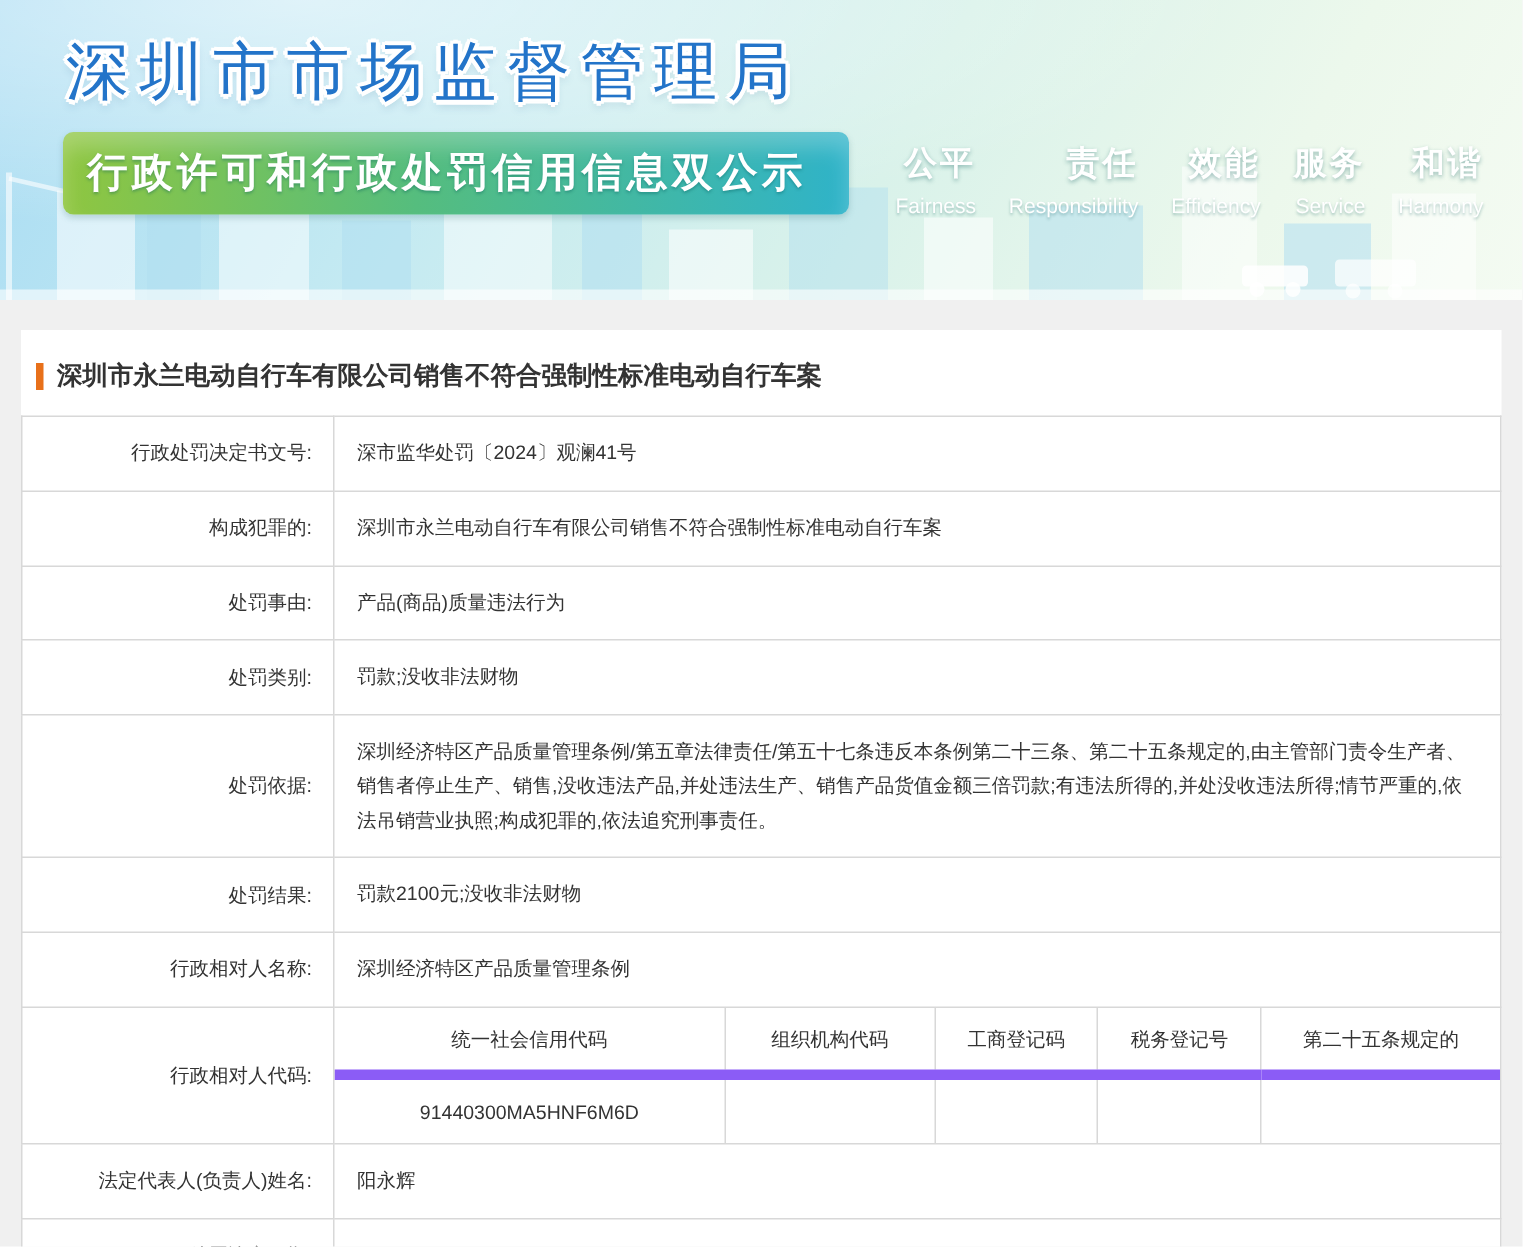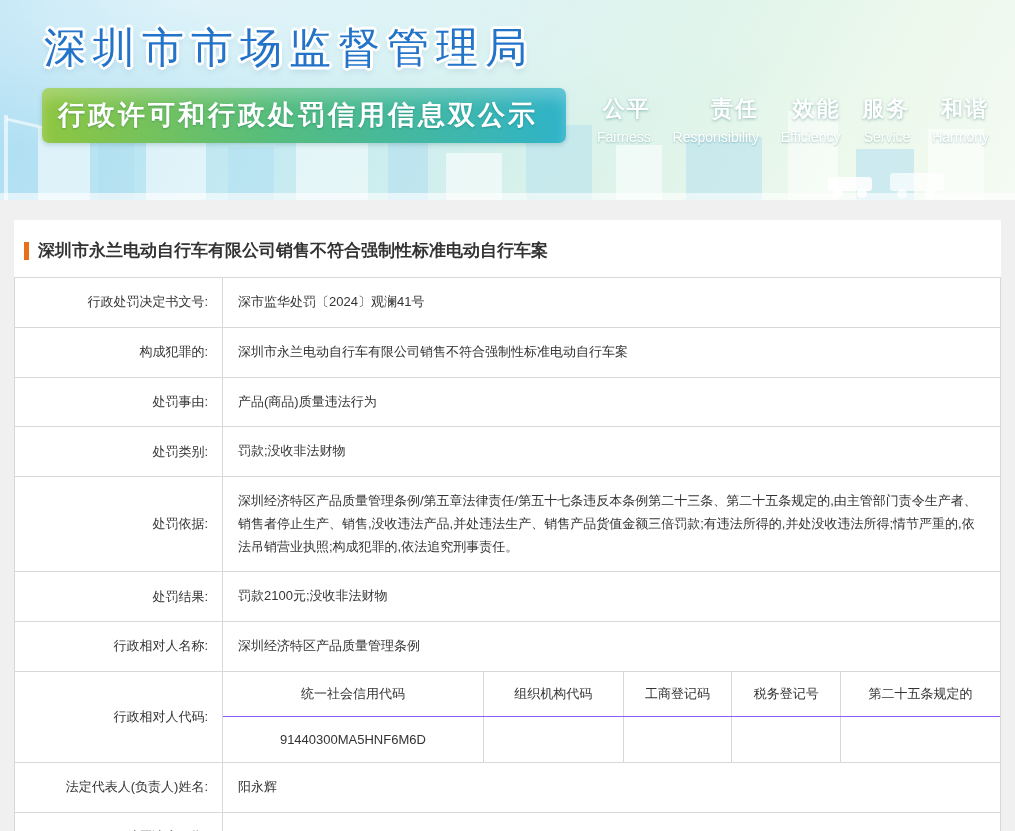--- a/index.html
+++ b/index.html
@@ -83,21 +83,21 @@
   }
 
   
   td.code-cell { padding:0; }
   table.code-table { width:100%; border-collapse:collapse; table-layout:fixed; }
   table.code-table th, table.code-table td {
     border:0; font-weight:normal; text-align:center;
     height:45px; padding:6px 8px;
   }
   table.code-table th:not(:last-child), table.code-table td:not(:last-child) { border-right:1px solid #d8d8d8; }
-  table.code-table tr.code-head th { border-bottom:1px solid #8b5cf6; }
+  table.code-table tr.code-head th { border-bottom:7px solid #8b5cf6; }
   .col-uscc { width:33.5%; } .col-org { width:18%; } .col-biz { width:14%; }
   .col-tax { width:14%; } .col-id { width:20.5%; }
 </style>
 </head>
 <body>
 
 <header class="site-header">
   <svg class="skyline" viewBox="0 0 1015 115" preserveAspectRatio="none" aria-hidden="true">
     <rect x="38" y="42" width="52" height="73" fill="rgba(255,255,255,0.55)"></rect>
     <rect x="98" y="58" width="36" height="57" fill="rgba(176,222,240,0.5)"></rect>

